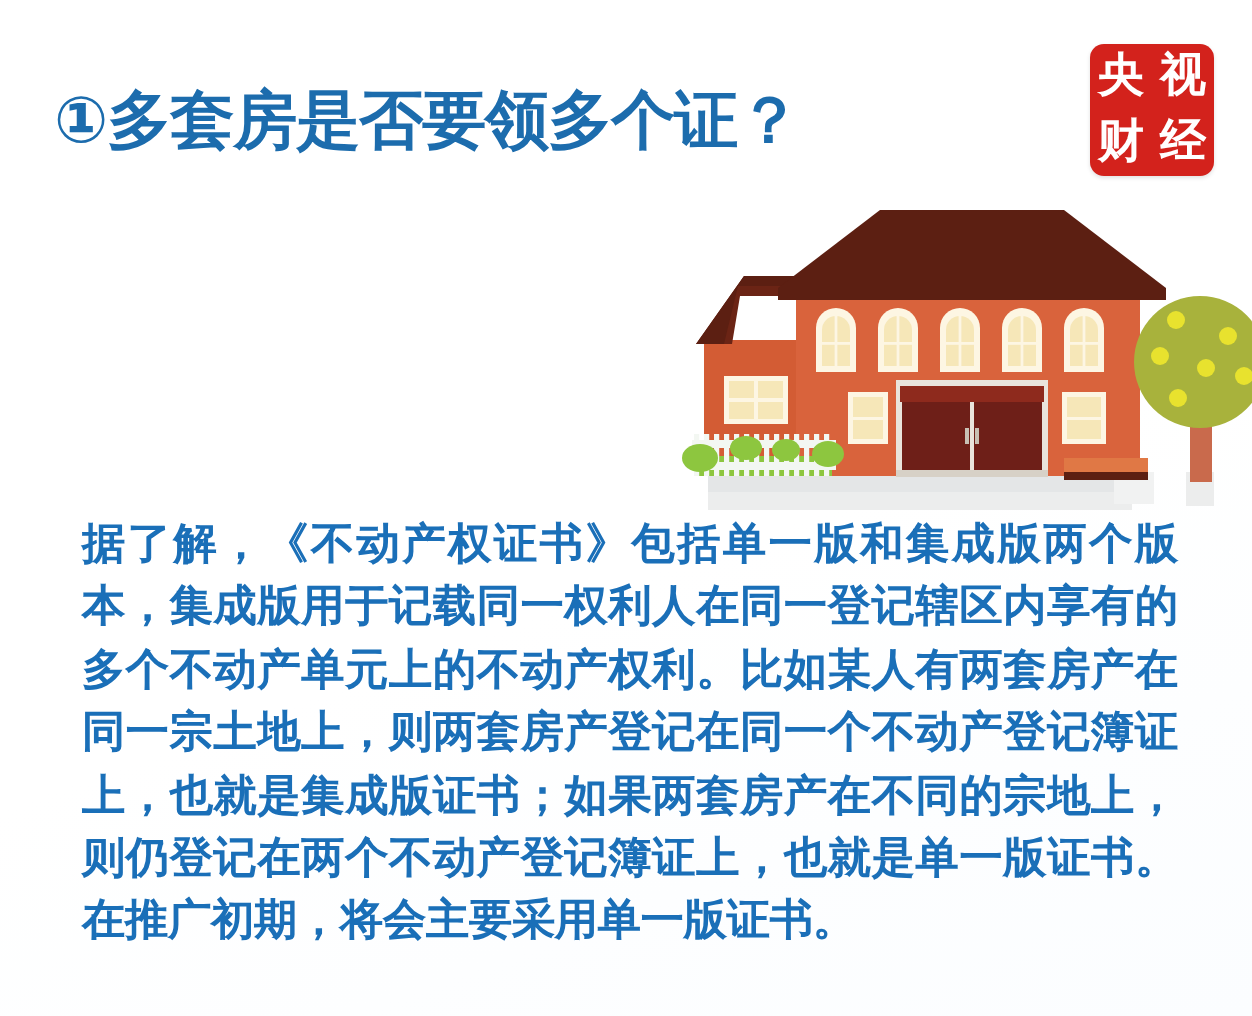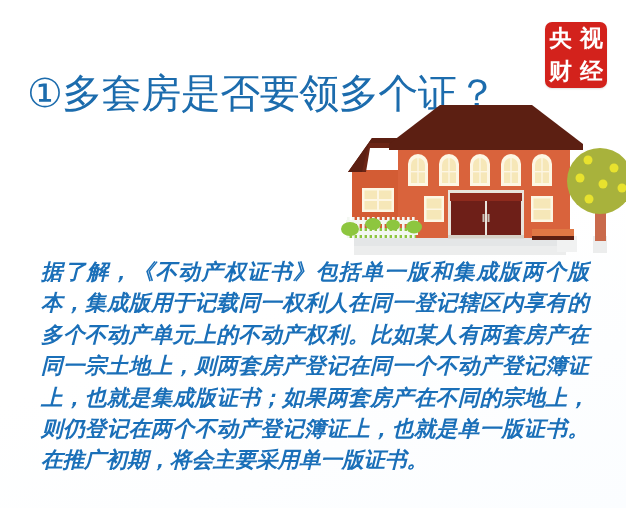--- a/index.html
+++ b/index.html
@@ -49,25 +49,25 @@
     display: flex;
     align-items: center;
     justify-content: center;
     font-family: "DejaVu Sans", "Liberation Sans", sans-serif;
   }
 
   
   #headline {
     position: absolute;
     left: 27px;
-    top: 69px;
+    top: 41px;
     width: 470px;
     color: #1c6cad;
-    font-size: 40px;
-    font-weight: 400;
+    font-size: 32px;
+    font-weight: 700;
     letter-spacing: -0.5px;
     line-height: 1.2;
     white-space: nowrap;
   }
 
   
   #illustration {
     position: absolute;
     left: 336px;
     top: 96px;
@@ -82,21 +82,20 @@
     left: 41px;
     top: 256px;
     width: 548px;
     color: #1a6fb8;
     font-size: 21.6px;
     font-weight: 700;
     line-height: 31.4px;
     text-align: justify;
     text-align-last: left;
     letter-spacing: -0.1px;
-    font-style: italic;
   }
 </style>
 </head>
 <body>
 
 <div id="page">
 
   <div id="brand-logo">
     <span class="glyph">央</span>
     <span class="glyph">视</span>

